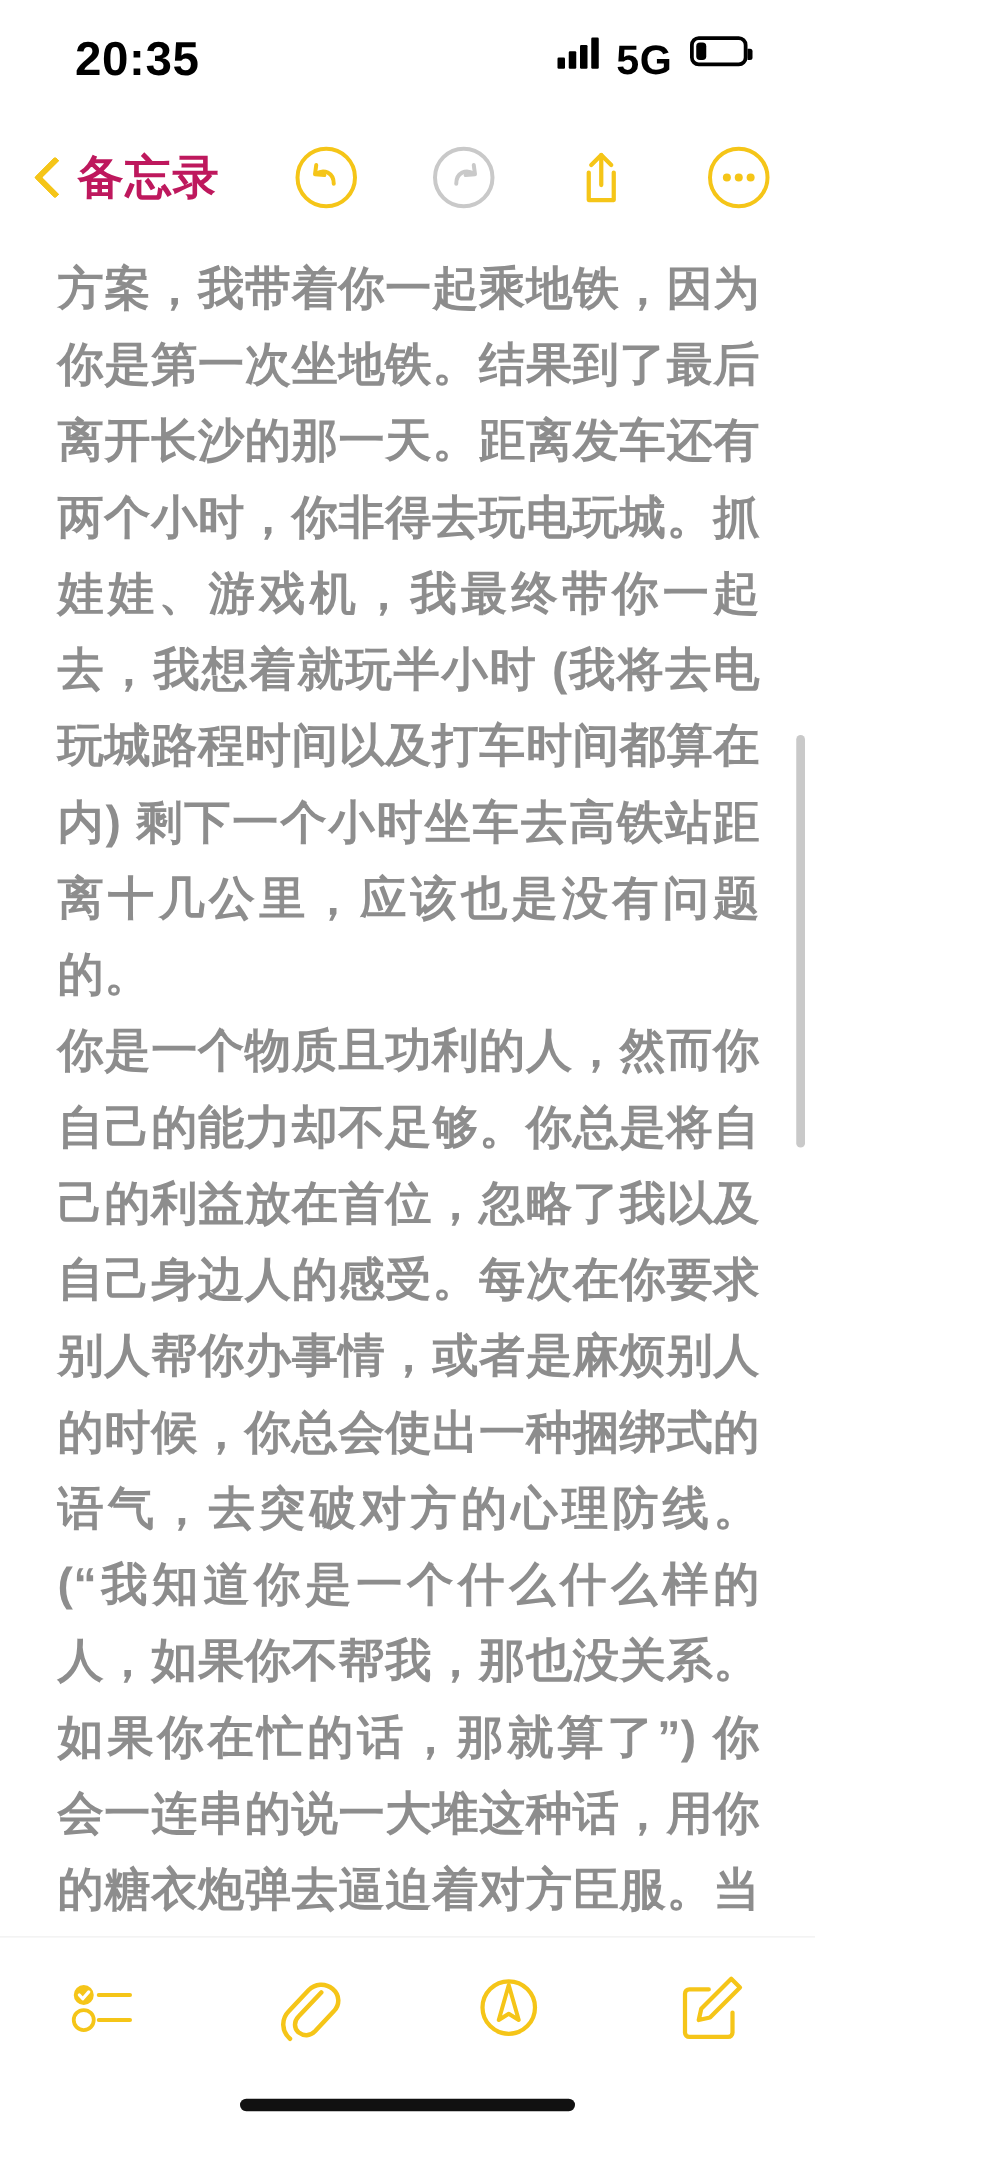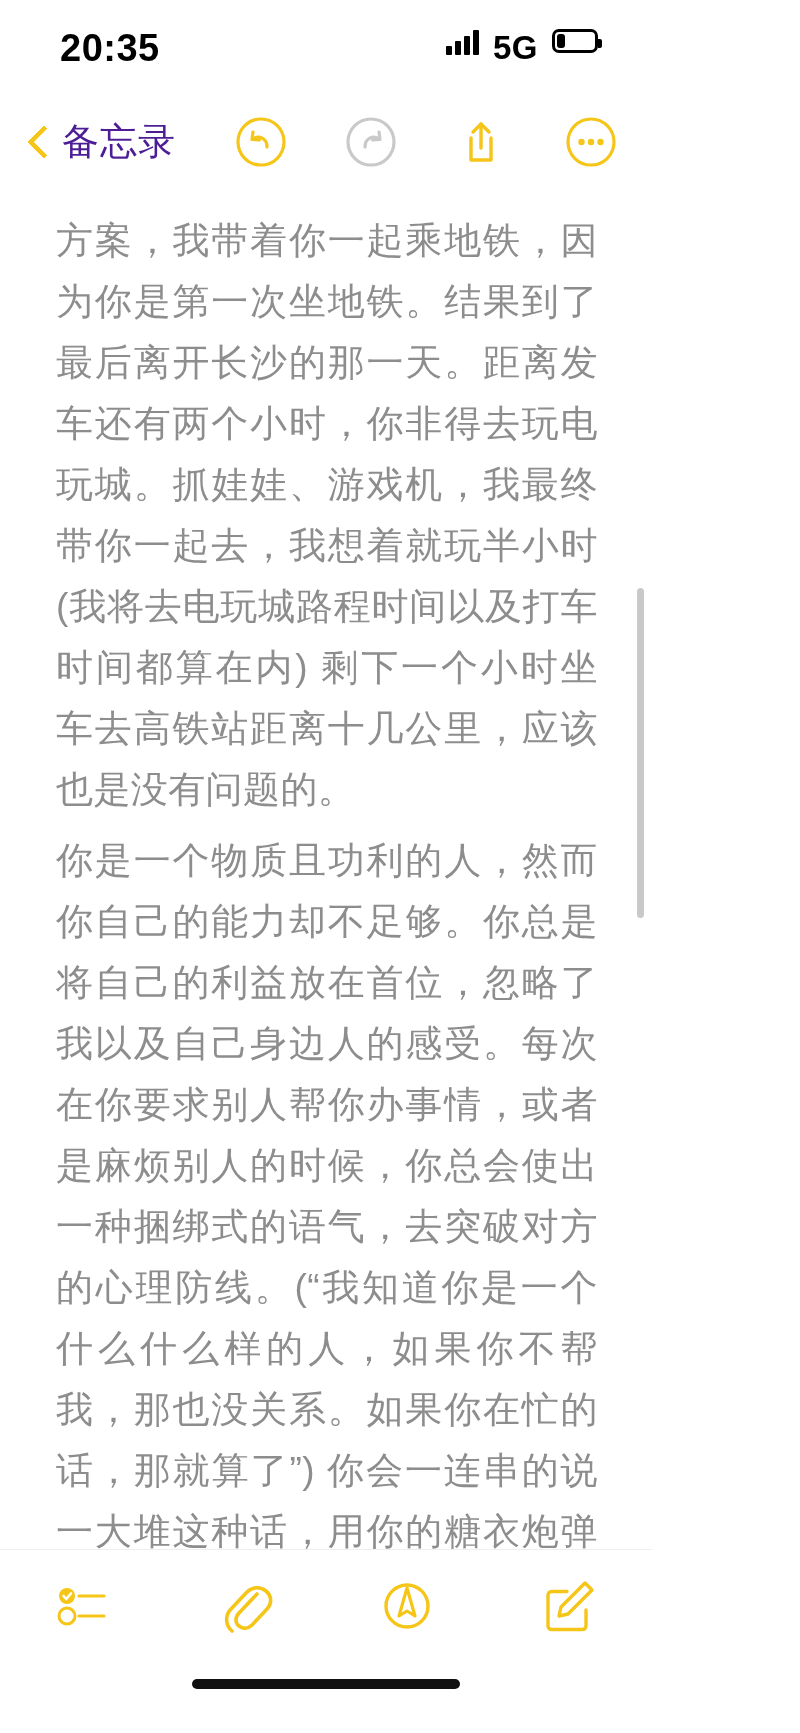--- a/index.html
+++ b/index.html
@@ -122,22 +122,22 @@
     top: 5px;
     width: 19px;
     height: 19px;
     border-left: 5px solid #F5C518;
     border-bottom: 5px solid #F5C518;
     transform: rotate(45deg);
     border-radius: 2px;
   }
   .nav-title {
     font-size: 37px;
-    color: #4c1d95;
-    font-weight: 400;
+    color: #be185d;
+    font-weight: 700;
     letter-spacing: 1px;
   }
   .nav-actions {
     margin-left: auto;
     display: flex;
     align-items: center;
     gap: 56px;
   }
   .nav-icon {
     width: 54px;
@@ -155,22 +155,23 @@
     box-sizing: border-box;
     overflow: hidden;
     position: relative;
   }
   .note-para {
     font-size: 37px;
     line-height: 61px;
     color: #8d8d8d;
     letter-spacing: 0.4px;
     text-align: justify;
-    margin: 10px;
+    margin: 0;
     font-family: "Liberation Sans", "DejaVu Sans", sans-serif;
+    font-weight: bold;
   }
 
   .scroll-indicator {
     position: absolute;
     right: 8px;
     top: 400px;
     width: 7px;
     height: 330px;
     background: #c9c9c9;
     border-radius: 4px;

